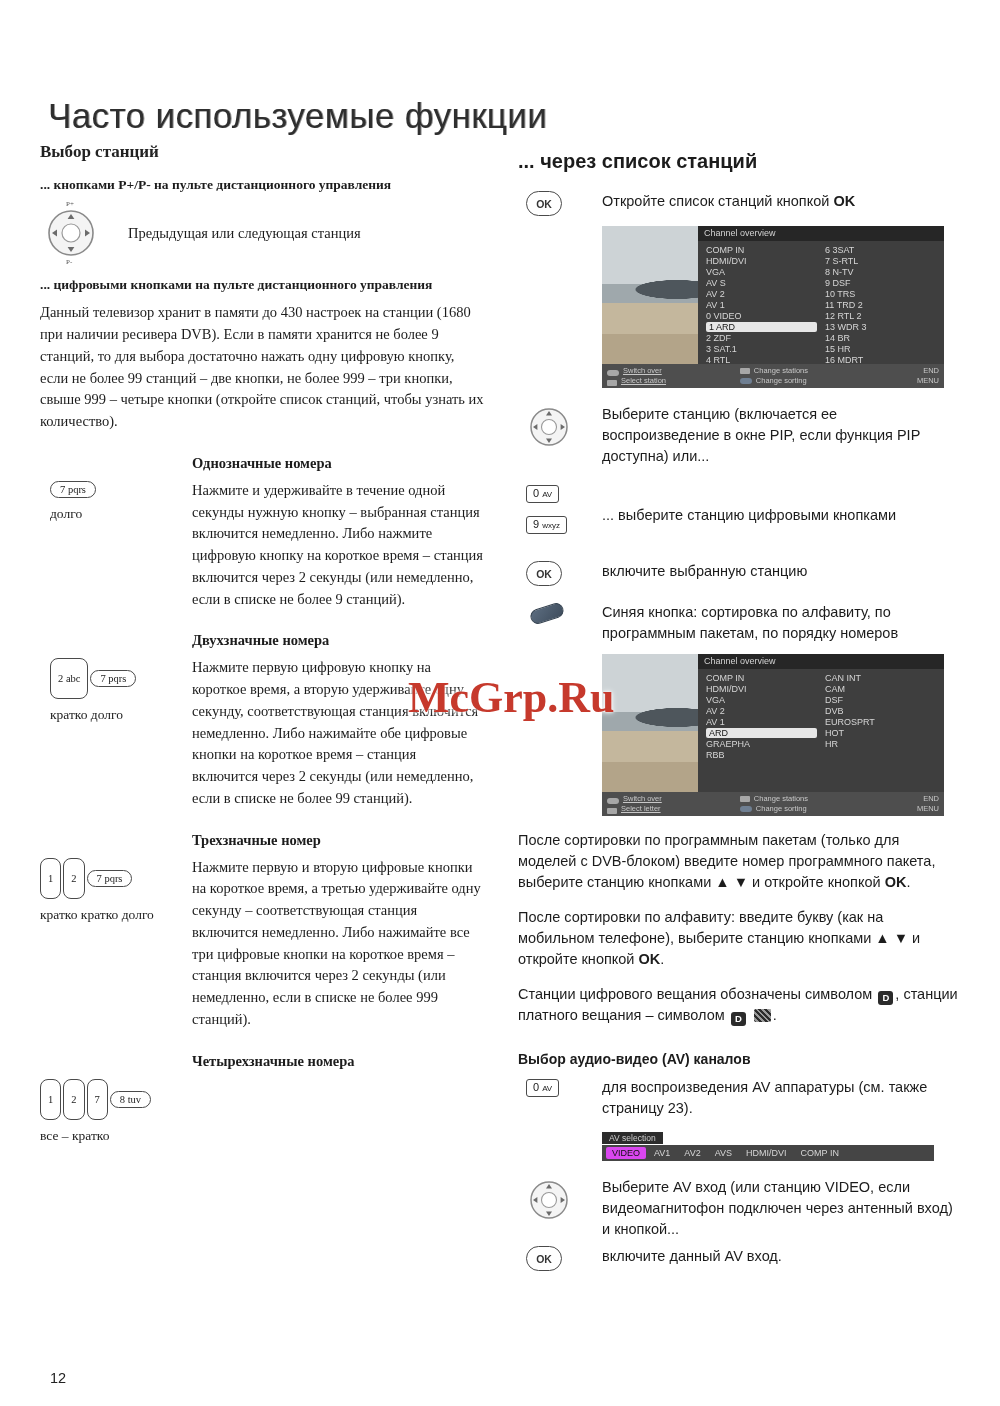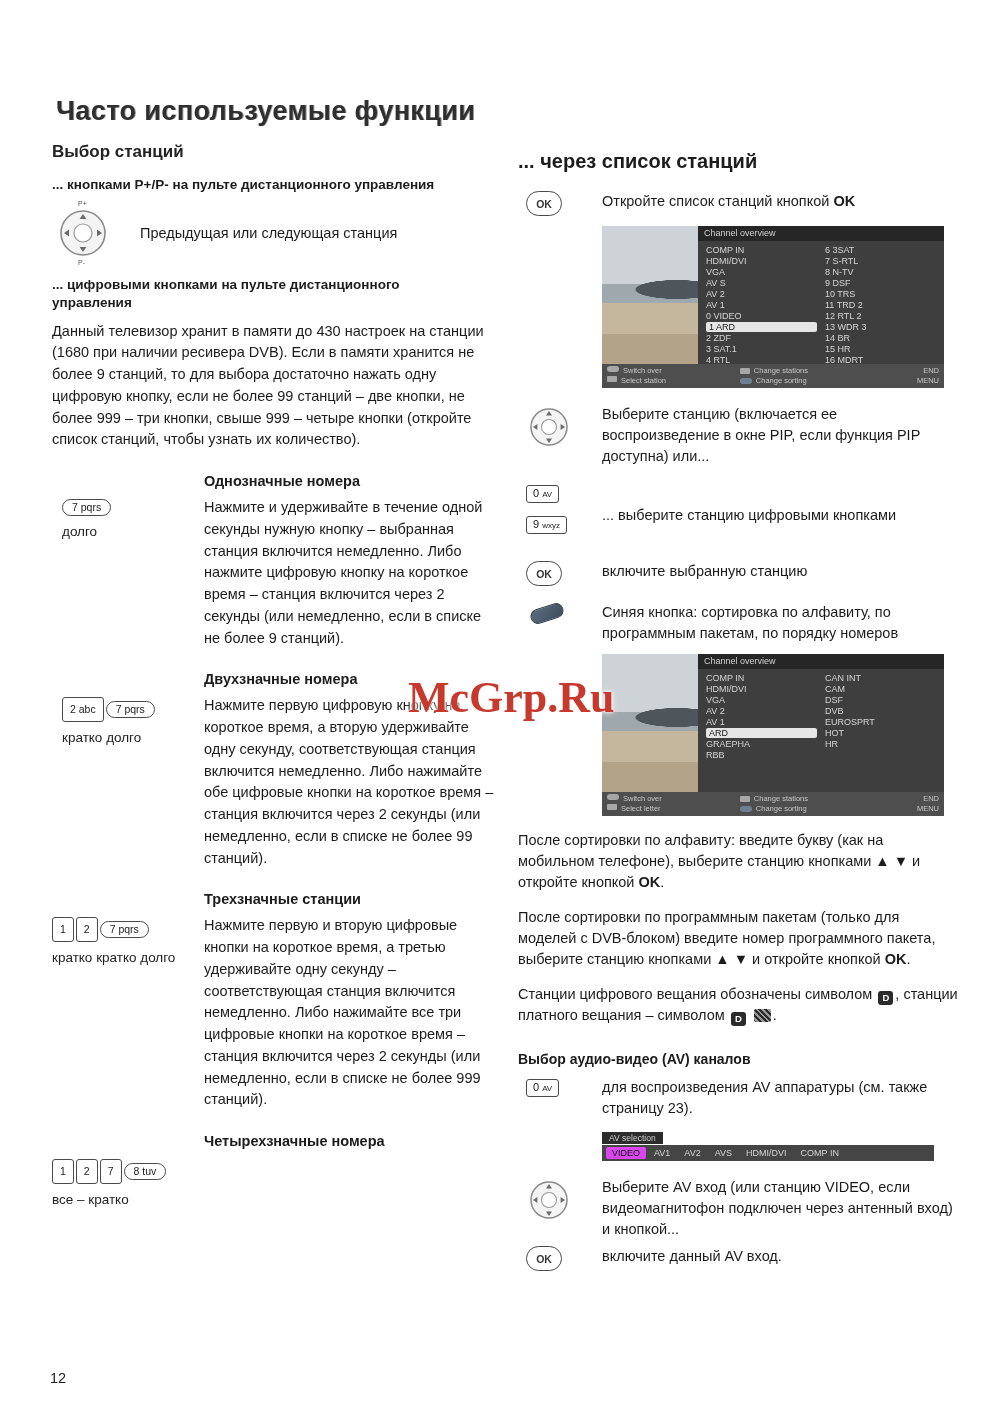--- a/index.html
+++ b/index.html
@@ -6,36 +6,36 @@
   html,body { background:#fff; }
   body {
     width:1000px; height:1406px; position:relative;
     font-family:"Liberation Sans", sans-serif; color:#1c1c1c;
     overflow:hidden;
   }
   .page { position:absolute; inset:0; background:#fff; }
 
   .page-title {
     position:absolute; left:48px; top:96px;
-    font-size:27px; font-weight:bold; color:#2f2f2f;
-    letter-spacing:.4px; text-shadow:1px 0 0 #9a9a9a;margin-left:8px;
-  }
-
-  .col-left  { position:absolute; left:52px; top:142px; width:444px; }
+    font-size:35px; font-weight:normal; color:#2f2f2f;
+    letter-spacing:.4px; text-shadow:1px 0 0 #9a9a9a;
+  }
+
+  .col-left  { position:absolute; left:40px; top:142px; width:444px;font-family:Liberation Serif, serif; }
   .col-right { position:absolute; left:518px; top:140px; width:440px; }
 
   h2.sect-heading { font-size:17px; font-weight:bold; color:#222; margin-bottom:14px; }
   h3.sub { font-size:13.5px; font-weight:bold; margin:14px 0 8px; line-height:1.35; }
   p.body { font-size:14.5px; line-height:1.5; }
 
   
   .keys { display:flex; align-items:center; }
   .keys .key {
     border:1.4px solid #4a4a4a; background:#fff; color:#222;
-    font-size:10.5px; line-height:15px; padding:4px 7px; border-radius:3px;
+    font-size:10.5px; line-height:15px; padding:12px 7px; border-radius:8px;
     margin-right:2px; white-space:nowrap;
   }
   .keys .key:last-child { border-radius:10px; padding:0 9px; }
   .key-caption { font-size:13.5px; margin-top:8px; color:#222; white-space:nowrap; }
 
   .mini-key {
     display:inline-flex; align-items:baseline; gap:3px;
     border:1.4px solid #4a4a4a; border-radius:3px; background:#fff;
     font-size:11px; line-height:15px; padding:0 6px; color:#222;
   }
@@ -107,21 +107,21 @@
   .ch-item {
     color:#d6d6d6; font-size:9px; line-height:10px; margin:0 0 1px;
     white-space:nowrap; overflow:hidden;
   }
   .ch-item.hl { background:#e6e6e6; color:#141414; border-radius:2px; padding:0 3px; }
   .shot-footer {
     position:absolute; left:0; right:0; bottom:0; height:24px;
     background:#4e4e4e; color:#c8c8c8; font-size:7.5px; padding:2px 5px;
   }
   .f-row { display:flex; line-height:10px; }
-  .f-left { width:40%; display:flex; align-items:flex-start; }
+  .f-left { width:40%; display:flex; align-items:flex-end;text-decoration:underline; }
   .f-mid  { width:44%; display:flex; align-items:center; }
   .f-right{ width:16%; text-align:right; }
   .fi { display:inline-block; width:12px; height:6px; background:#a7a7a7; border-radius:3px; margin-right:4px; flex:none; }
   .fi.dark { background:#6f7f92; }
   .fi.square { border-radius:1px; width:10px; }
 
   
   .av-shot { margin:8px 0 2px 84px; width:332px; }
   .av-tab {
     display:inline-block; background:#2c2c2c; color:#cfcfcf;
@@ -206,21 +206,21 @@
     <div class="sec">
       <div class="sec-gutter" style="padding-left:0;">
         <div class="keys">
             <div class="key">1</div>
             <div class="key">2</div>
             <div class="key">7 pqrs</div>
           </div>
         <div class="key-caption">кратко кратко долго</div>
       </div>
       <div class="sec-main">
-        <h4>Трехзначные станции</h4>
+        <h4>Трехзначные номер</h4>
         <p class="body">Нажмите первую и вторую цифровые кнопки на короткое время, а третью удерживайте одну секунду – соответствующая станция включится немедленно. Либо нажимайте все три цифровые кнопки на короткое время – станция включится через 2 секунды (или немедленно, если в списке не более 999 станций).</p>
       </div>
     </div>
 
     <div class="sec">
       <div class="sec-gutter" style="padding-left:0;">
         <div class="keys">
             <div class="key">1</div>
             <div class="key">2</div>
             <div class="key">7</div>
@@ -394,26 +394,26 @@
           <div class="f-mid">
               <span class="fi dark"></span>
               <span>Change sorting</span>
             </div>
           <div class="f-right">MENU</div>
         </div>
       </div>
     </div>
 
     <p class="para">
-      <span>После сортировки по алфавиту: введите букву (как на мобильном телефоне), выберите станцию кнопками ▲  ▼  и откройте кнопкой</span>
+      <span>После сортировки по программным пакетам (только для моделей с DVB-блоком) введите номер программного пакета, выберите станцию кнопками ▲  ▼  и откройте кнопкой</span>
       <b>OK</b><span>.</span>
     </p>
 
     <p class="para">
-      <span>После сортировки по программным пакетам (только для моделей с DVB-блоком) введите номер программного пакета, выберите станцию кнопками ▲  ▼  и откройте кнопкой</span>
+      <span>После сортировки по алфавиту: введите букву (как на мобильном телефоне), выберите станцию кнопками ▲  ▼  и откройте кнопкой</span>
       <b>OK</b><span>.</span>
     </p>
 
     <p class="para">
       <span>Станции цифрового вещания обозначены символом</span>
       <span class="sym">D</span><span>,</span>
       <span>станции платного вещания – символом</span>
       <span class="sym">D</span>
       <span class="sym-card"></span><span>.</span>
     </p>

